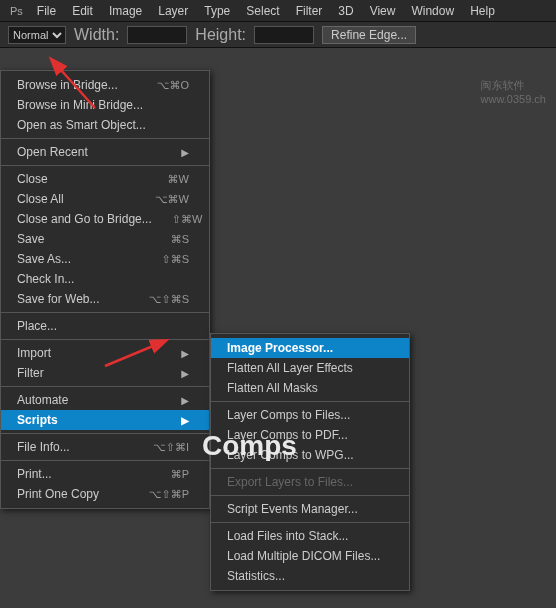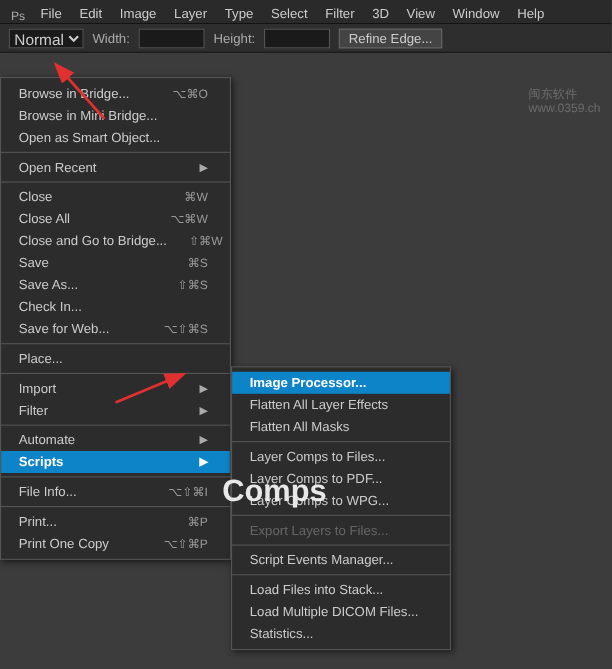--- a/index.html
+++ b/index.html
@@ -12,21 +12,21 @@
       color: #ccc;
       overflow: hidden;
       position: relative;
     }
 
     
     .menu-bar {
       background: #2a2a2a;
       height: 22px;
       display: flex;
-      align-items: flex-end;
+      align-items: center;
       padding: 0 4px;
       border-bottom: 1px solid #111;
     }
     .menu-bar-item {
       padding: 2px 8px;
       color: #ccc;
       font-size: 12px;
       cursor: pointer;
       white-space: nowrap;
     }
@@ -53,24 +53,24 @@
       height: 18px;
       font-size: 11px;
       padding: 0 4px;
       width: 60px;
     }
     .options-bar select {
       background: #1a1a1a;
       border: 1px solid #555;
       color: #ccc;
       height: 18px;
-      font-size: 14px;
+      font-size: 11px;
     }
     .options-label {
-      font-size: 12px;
+      font-size: 16px;
       color: #aaa;
     }
     .options-btn {
       background: #444;
       border: 1px solid #666;
       color: #ccc;
       font-size: 12px;
       padding: 1px 8px;
       height: 18px;
       cursor: pointer;

